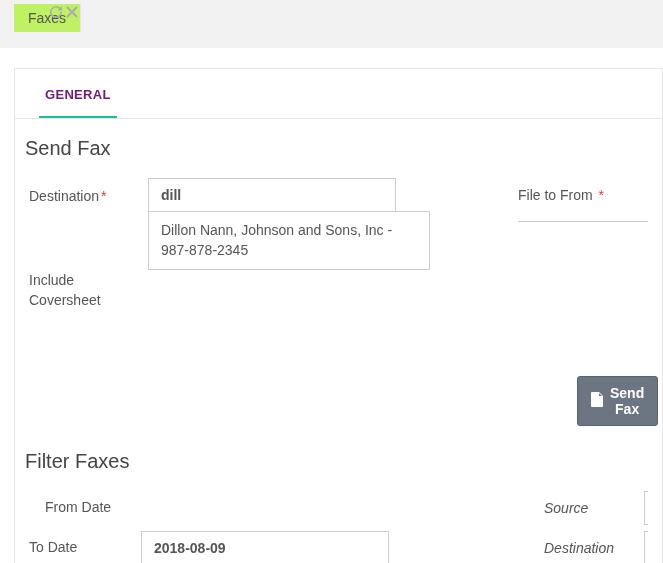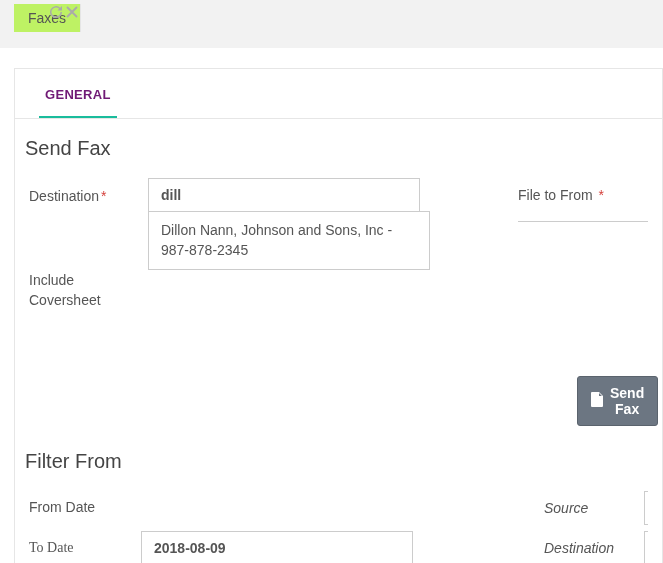--- a/index.html
+++ b/index.html
@@ -75,21 +75,21 @@
   .label-cell {
     width: 112px;
     padding-top: 9px;
     color: #555;
     font-size: 14px;
     line-height: 1.4;
   }
   .req { color: #d43f3a; margin-left: 2px; }
   .input-cell { flex: 0 0 auto; position: relative; }
   .text-input {
-    width: 272px;
+    width: 248px;
     height: 34px;
     border: 1px solid #ccc;
     padding: 0 12px;
     font-size: 14px;
     color: #555;
     font-weight: 600;
     background: #fff;
     outline: none;
   }
   .autocomplete {
@@ -219,31 +219,31 @@
           <span>
             <svg width="13" height="15" viewBox="0 0 13 15" fill="#fff">
                 <path d="M1 0h7l4 4v10a1 1 0 0 1-1 1H1a1 1 0 0 1-1-1V1a1 1 0 0 1 1-1zm7 1v3h3L8 1zM3 7h7v1H3V7zm0 2h7v1H3V9zm0 2h5v1H3v-1z"></path>
               </svg>
           </span>
           <span>Send Fax</span>
         </button>
       </div>
     </div>
 
-    <div class="section-title">Filter From</div>
+    <div class="section-title">Filter Faxes</div>
     <div class="form-area">
       <div class="row" style="align-items:center;">
-        <div class="label-cell" style="padding-top:0;">From Date</div>
+        <div class="label-cell" style="padding-top:0;margin-left:16px;">From Date</div>
         <div class="right-pair">
           <div class="right-label">Source</div>
           <div class="right-input-stub"></div>
         </div>
       </div>
       <div class="row" style="align-items:center; margin-top:6px;">
-        <div class="label-cell" style="padding-top:0;font-family:Liberation Serif, serif;">To Date</div>
+        <div class="label-cell" style="padding-top:0;">To Date</div>
         <div class="input-cell">
           <input class="text-input" type="text" value="2018-08-09" style="">
         </div>
         <div class="right-pair">
           <div class="right-label">Destination</div>
           <div class="right-input-stub"></div>
         </div>
       </div>
     </div>
 

